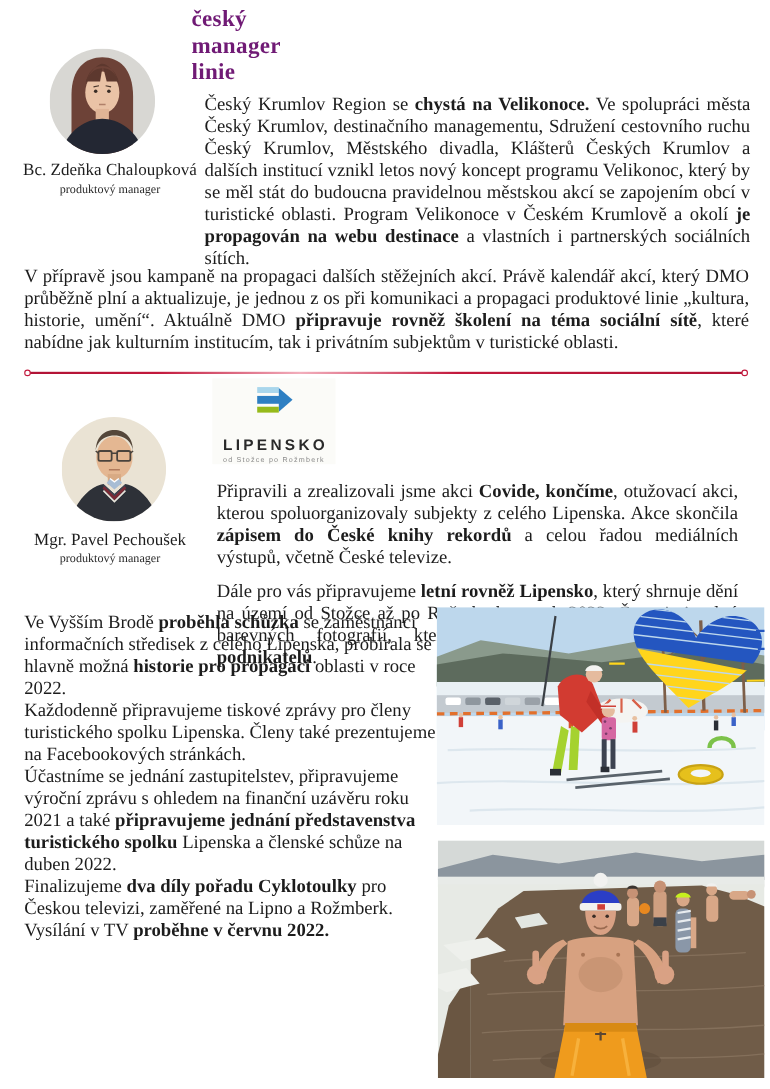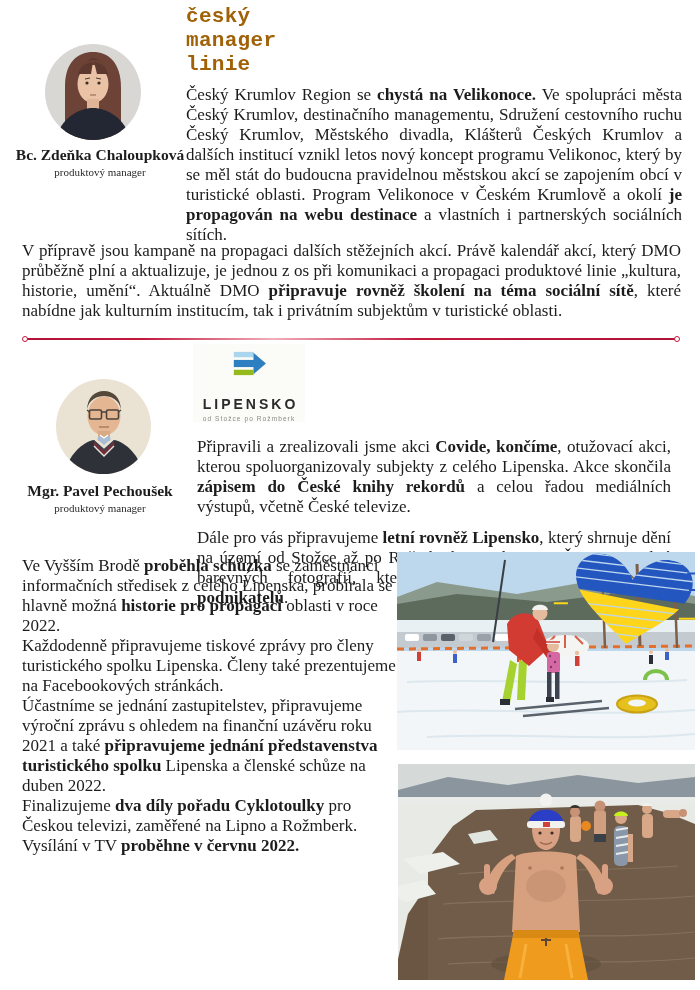--- a/index.html
+++ b/index.html
@@ -4,29 +4,29 @@
 <style>
   html,body{margin:0;padding:0;}
   body{
     width:700px;height:990px;position:relative;background:#ffffff;
     font-family:"Liberation Serif", serif;color:#1c1c1c;overflow:hidden;
   }
   .abs{position:absolute;}
   .b{font-weight:bold;}
   
   .brand-logo{
-    left:186px;top:5px;
-    font-family:Liberation Mono, monospace;
-    font-weight:800;font-size:21px;line-height:24px;letter-spacing:.3px;color:#a16207;
+    left:174px;top:5px;
+    font-family:Liberation Serif, serif;
+    font-weight:800;font-size:21px;line-height:24px;letter-spacing:.3px;color:#701a75;
   }
   
   .avatar{border-radius:50%;overflow:hidden;}
   .avatar-1{left:45px;top:44px;width:96px;height:96px;}
   .avatar-2{left:56px;top:379px;width:95px;height:95px;}
-  .person-name{left:0;width:200px;text-align:center;font-weight:bold;font-size:15.5px;color:#1d1d1d;}
+  .person-name{left:0;width:200px;text-align:center;font-weight:normal;font-size:15.5px;color:#1d1d1d;}
   .person-role{left:0;width:200px;text-align:center;font-size:11px;color:#2a2a2a;}
   .name-1{top:146px;} .role-1{top:166px;}
   .name-2{top:482px;} .role-2{top:502px;}
   
   .para{font-size:17px;line-height:20px;text-align:justify;}
   .para-1{left:186px;top:85px;width:496px;}
   .para-2{left:22px;top:241px;width:659px;}
   .para-3{left:186px;top:426px;width:496px;}
   .para-3 p{margin:11px;}
   .para-4{left:22px;top:556px;width:374px;text-align:left;white-space:pre-wrap;}

